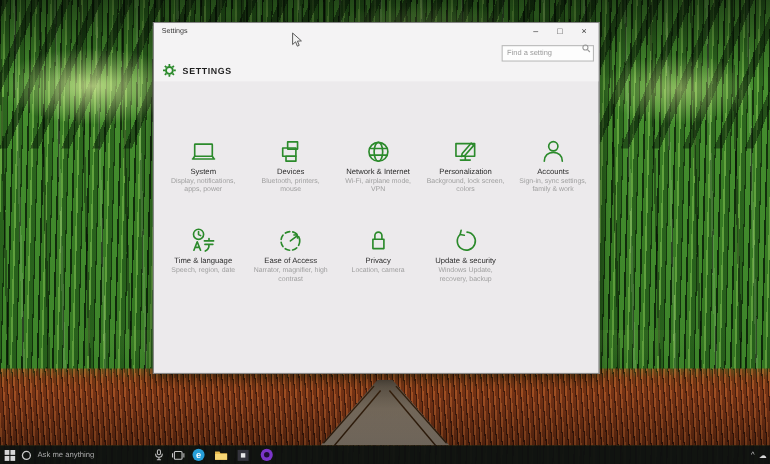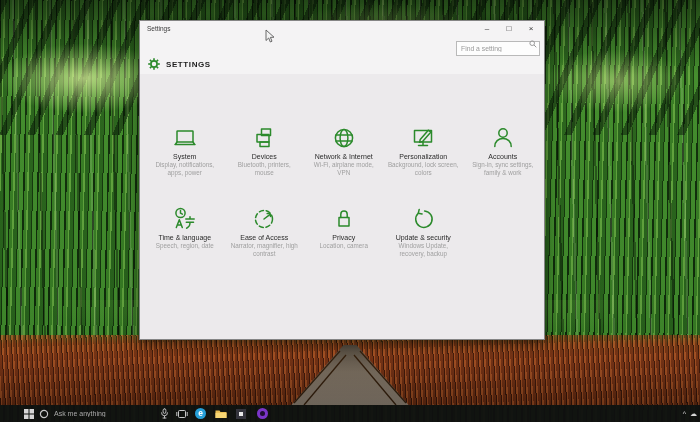--- a/index.html
+++ b/index.html
@@ -56,21 +56,21 @@
   .tiles{position:absolute;left:5px;top:104px;width:398px;display:grid;
     grid-template-columns:repeat(5,79.5px);grid-auto-rows:81px;}
   .tile{display:flex;flex-direction:column;align-items:center;text-align:center;cursor:default;}
   .tile svg{width:26px;height:26px;margin-bottom:2px;flex:none;}
   .tile-title{font-size:7px;color:#2b2b2b;margin-bottom:1px;}
   .tile-sub{font-size:6.3px;color:#9f9f9f;line-height:1.3;max-width:72px;}
   .gi{stroke:#2b8a2b;fill:none;stroke-width:1.5;stroke-linecap:round;stroke-linejoin:round;}
 
   
   .taskbar{left:0;right:0;bottom:0;height:17px;background:rgba(16,16,16,.94);z-index:50;}
-  .tb{position:absolute;top:0;height:17px;display:flex;align-items:center;margin-left:20px;}
+  .tb{position:absolute;top:0;height:17px;display:flex;align-items:center;}
   .tb-search-input{background:transparent;border:none;outline:none;color:#b8b8b8;
     font-size:7px;width:100px;font-family:"Liberation Sans",sans-serif;}
   .tb-search-input::placeholder{color:#a8a8a8;}
   .tb-edge{width:11px;height:11px;border-radius:50%;background:#269fd8;color:#fff;
     font-size:8.5px;font-weight:bold;text-align:center;line-height:11px;}
   .tb-store{width:10px;height:10px;background:#34343c;display:flex;align-items:center;justify-content:center;}
   .tb-store-inner{width:4px;height:4px;background:#e8e8e8;}
   .tb-purple{width:11px;height:11px;border-radius:50%;background:#7b35c9;
     display:flex;align-items:center;justify-content:center;}
   .tb-purple-inner{width:5px;height:5px;border-radius:50%;background:#1f0f33;}

